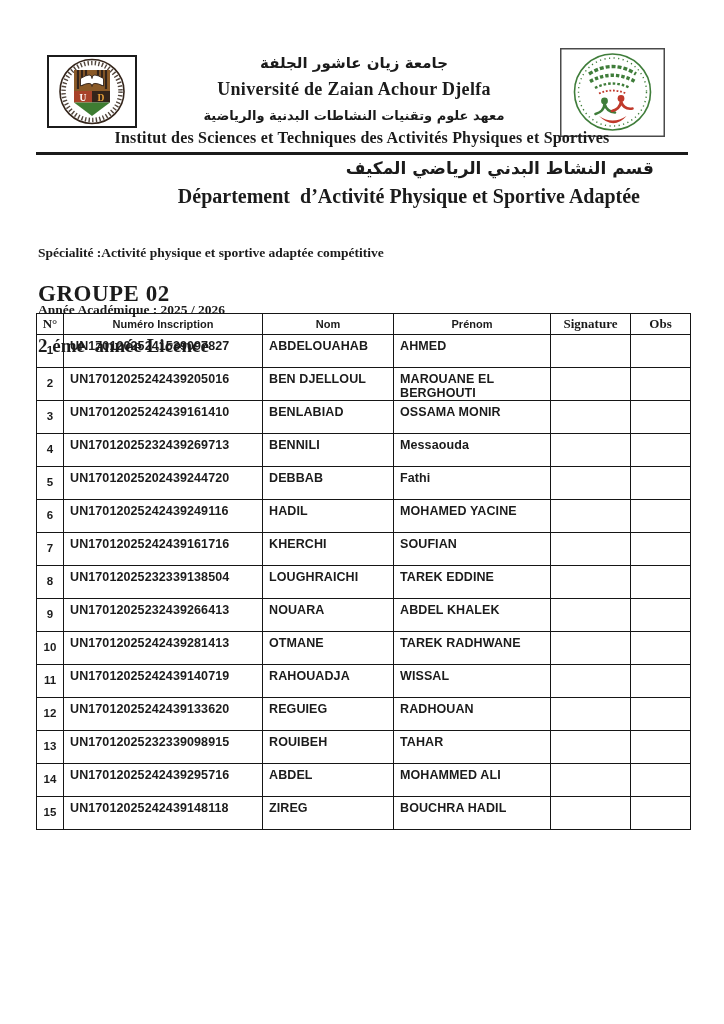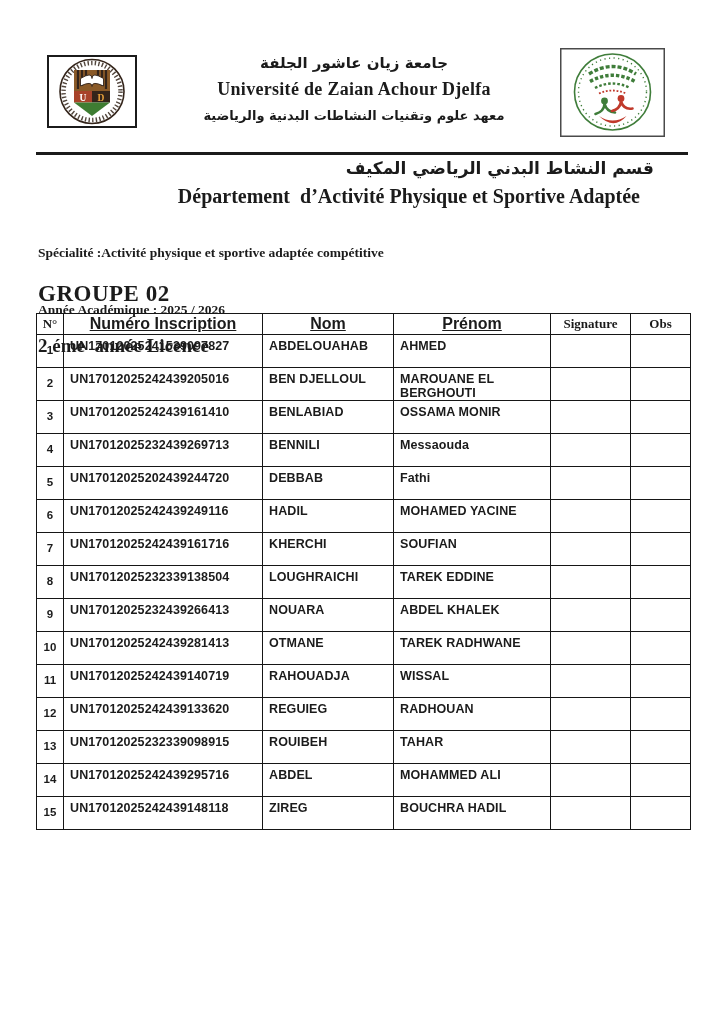--- a/index.html
+++ b/index.html
@@ -41,21 +41,21 @@
   .level-line{font-size:19px;font-weight:bold;line-height:24px;margin-top:16px;white-space:pre-wrap;}
   .group-title{position:absolute;left:38px;top:281px;font-size:23px;font-weight:bold;letter-spacing:.5px;}
 
   table.roster{
     position:absolute;left:36px;top:313px;width:654px;
     border-collapse:collapse;table-layout:fixed;
   }
   .roster th,.roster td{border:1.5px solid #161616;overflow:hidden;}
   .roster th{height:21px;font-weight:bold;text-align:center;vertical-align:middle;}
   .th-serif{font-family:"Liberation Serif",serif;font-size:13px;}
-  .th-sans{font-family:"Liberation Sans",sans-serif;font-size:16px;text-decoration:underline;}
+  .th-sans{font-family:"Liberation Sans",sans-serif;font-size:11px;}
   .roster td{height:33px;vertical-align:top;
     font-family:"Liberation Sans",sans-serif;font-weight:bold;font-size:12.5px;}
   td.c-n{text-align:center;padding-top:9px;font-size:11.5px;}
   td.c-ins,td.c-nom,td.c-pre{padding:4px 0 0 6px;letter-spacing:.1px;}
 </style>
 </head>
 <body>
 
 <div class="page">
 
@@ -91,20 +91,21 @@
       <path d="M39 68 Q52.5 77 66.5 68 Q54 82.5 39 68 Z" fill="var(--logo-red)"></path>
     </svg>
   </div>
 
   <div class="head-center">
     <div class="arabic arabic-univ">جامعة زيان عاشور الجلفة</div>
     <div class="serif univ-fr">Université de Zaian Achour Djelfa</div>
     <div class="arabic arabic-inst">معهد علوم وتقنيات النشاطات البدنية والرياضية</div>
   </div>
 
+  <div class="serif inst-fr">Institut des Sciences et Techniques des Activités Physiques et Sportives</div>
   <div class="head-rule"></div>
 
   <div class="arabic arabic-dept">قسم النشاط البدني الرياضي المكيف</div>
   <div class="serif dept-fr">Département  d’Activité Physique et Sportive Adaptée</div>
 
   <div class="info-block">
     <div class="serif info-line">Spécialité :Activité physique et sportive adaptée compétitive</div>
     <div class="serif info-line">Année Académique : 2025 / 2026</div>
     <div class="serif level-line">2 éme  année Licence</div>
   </div>

